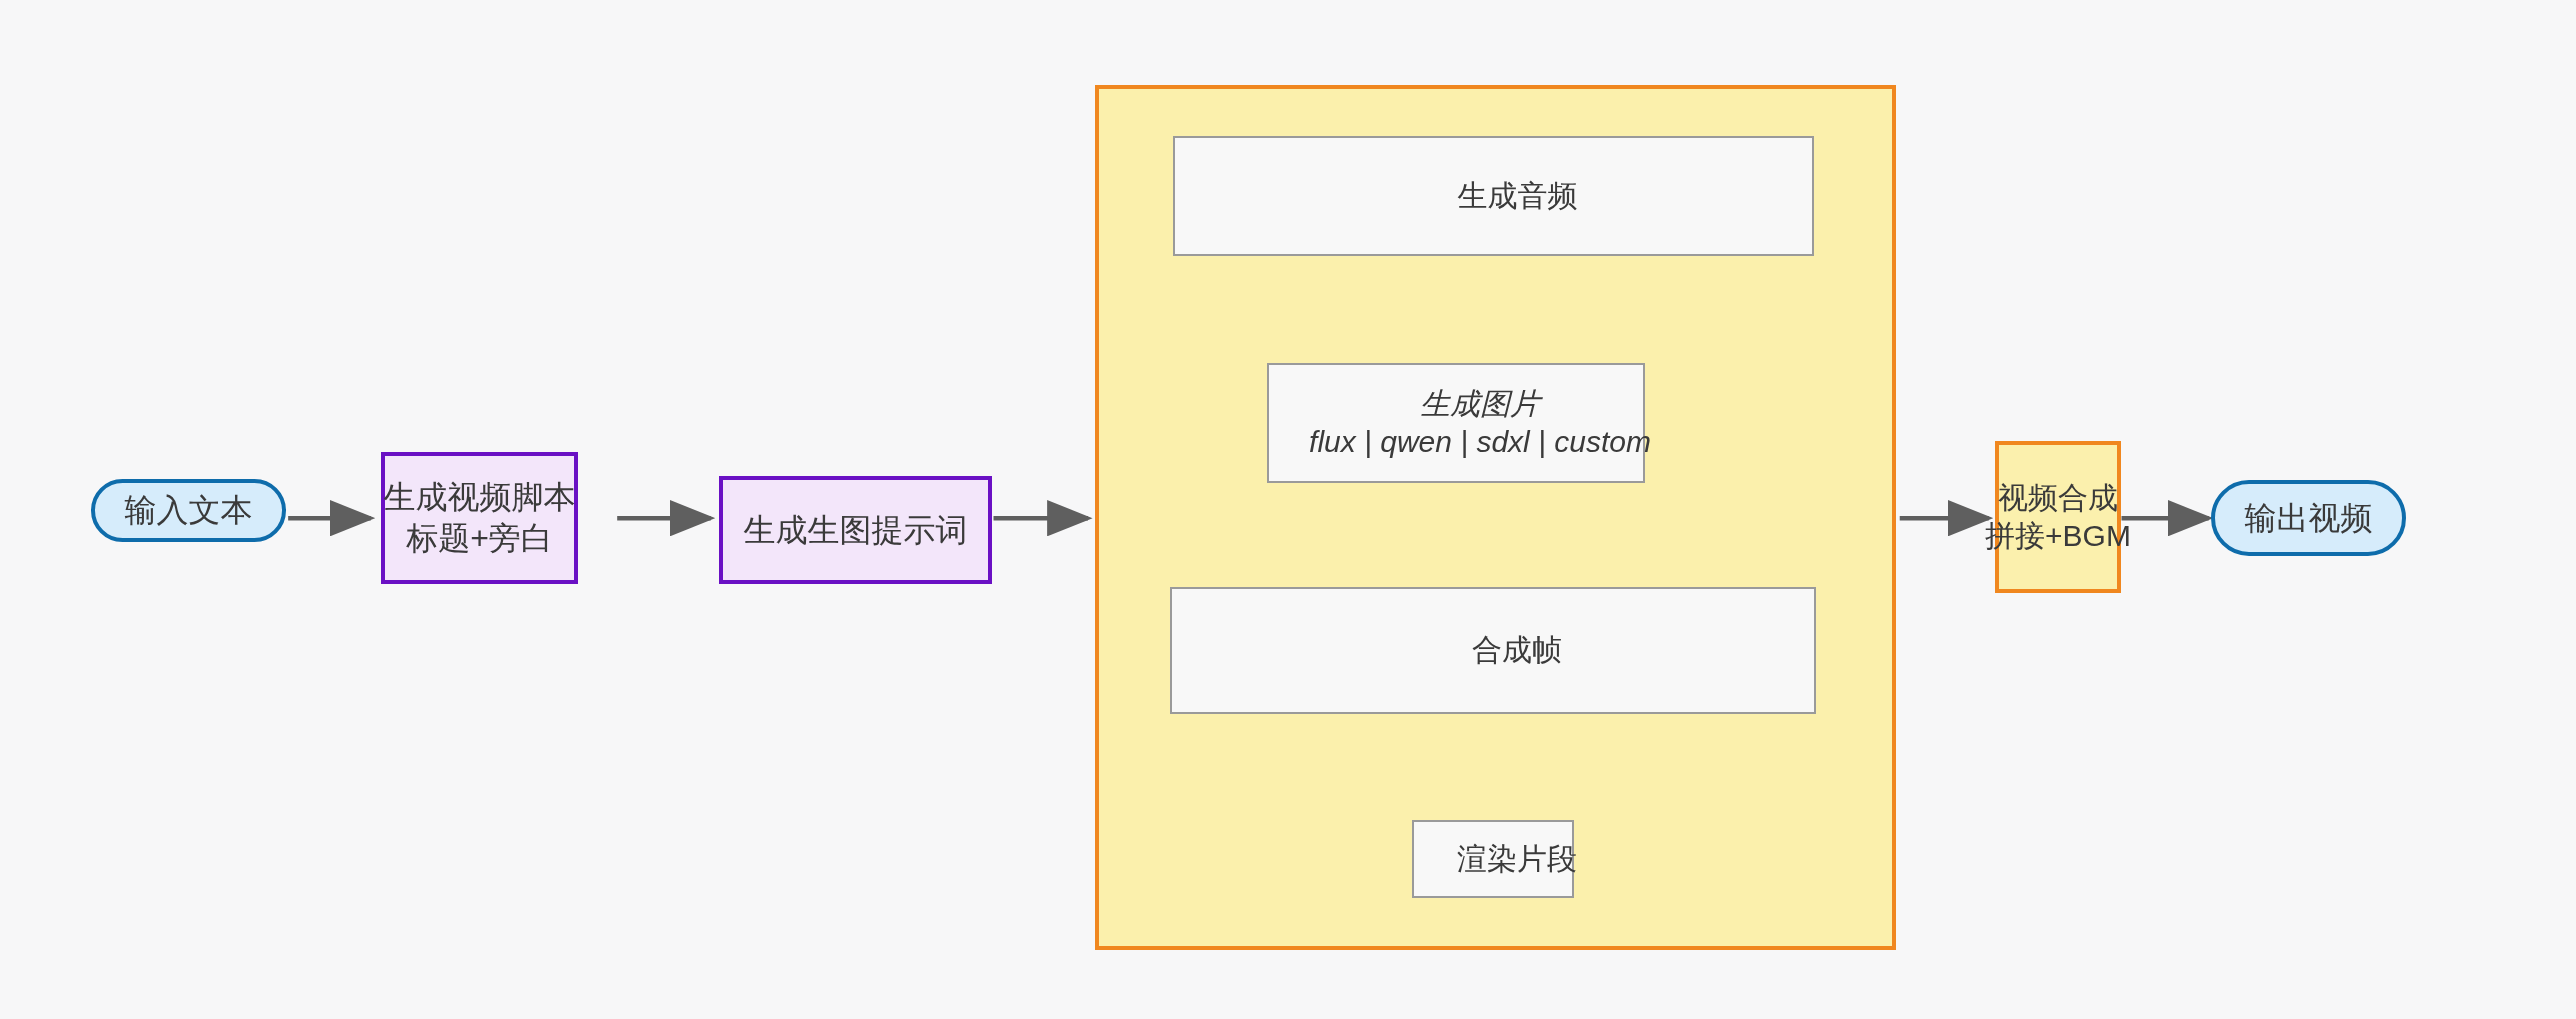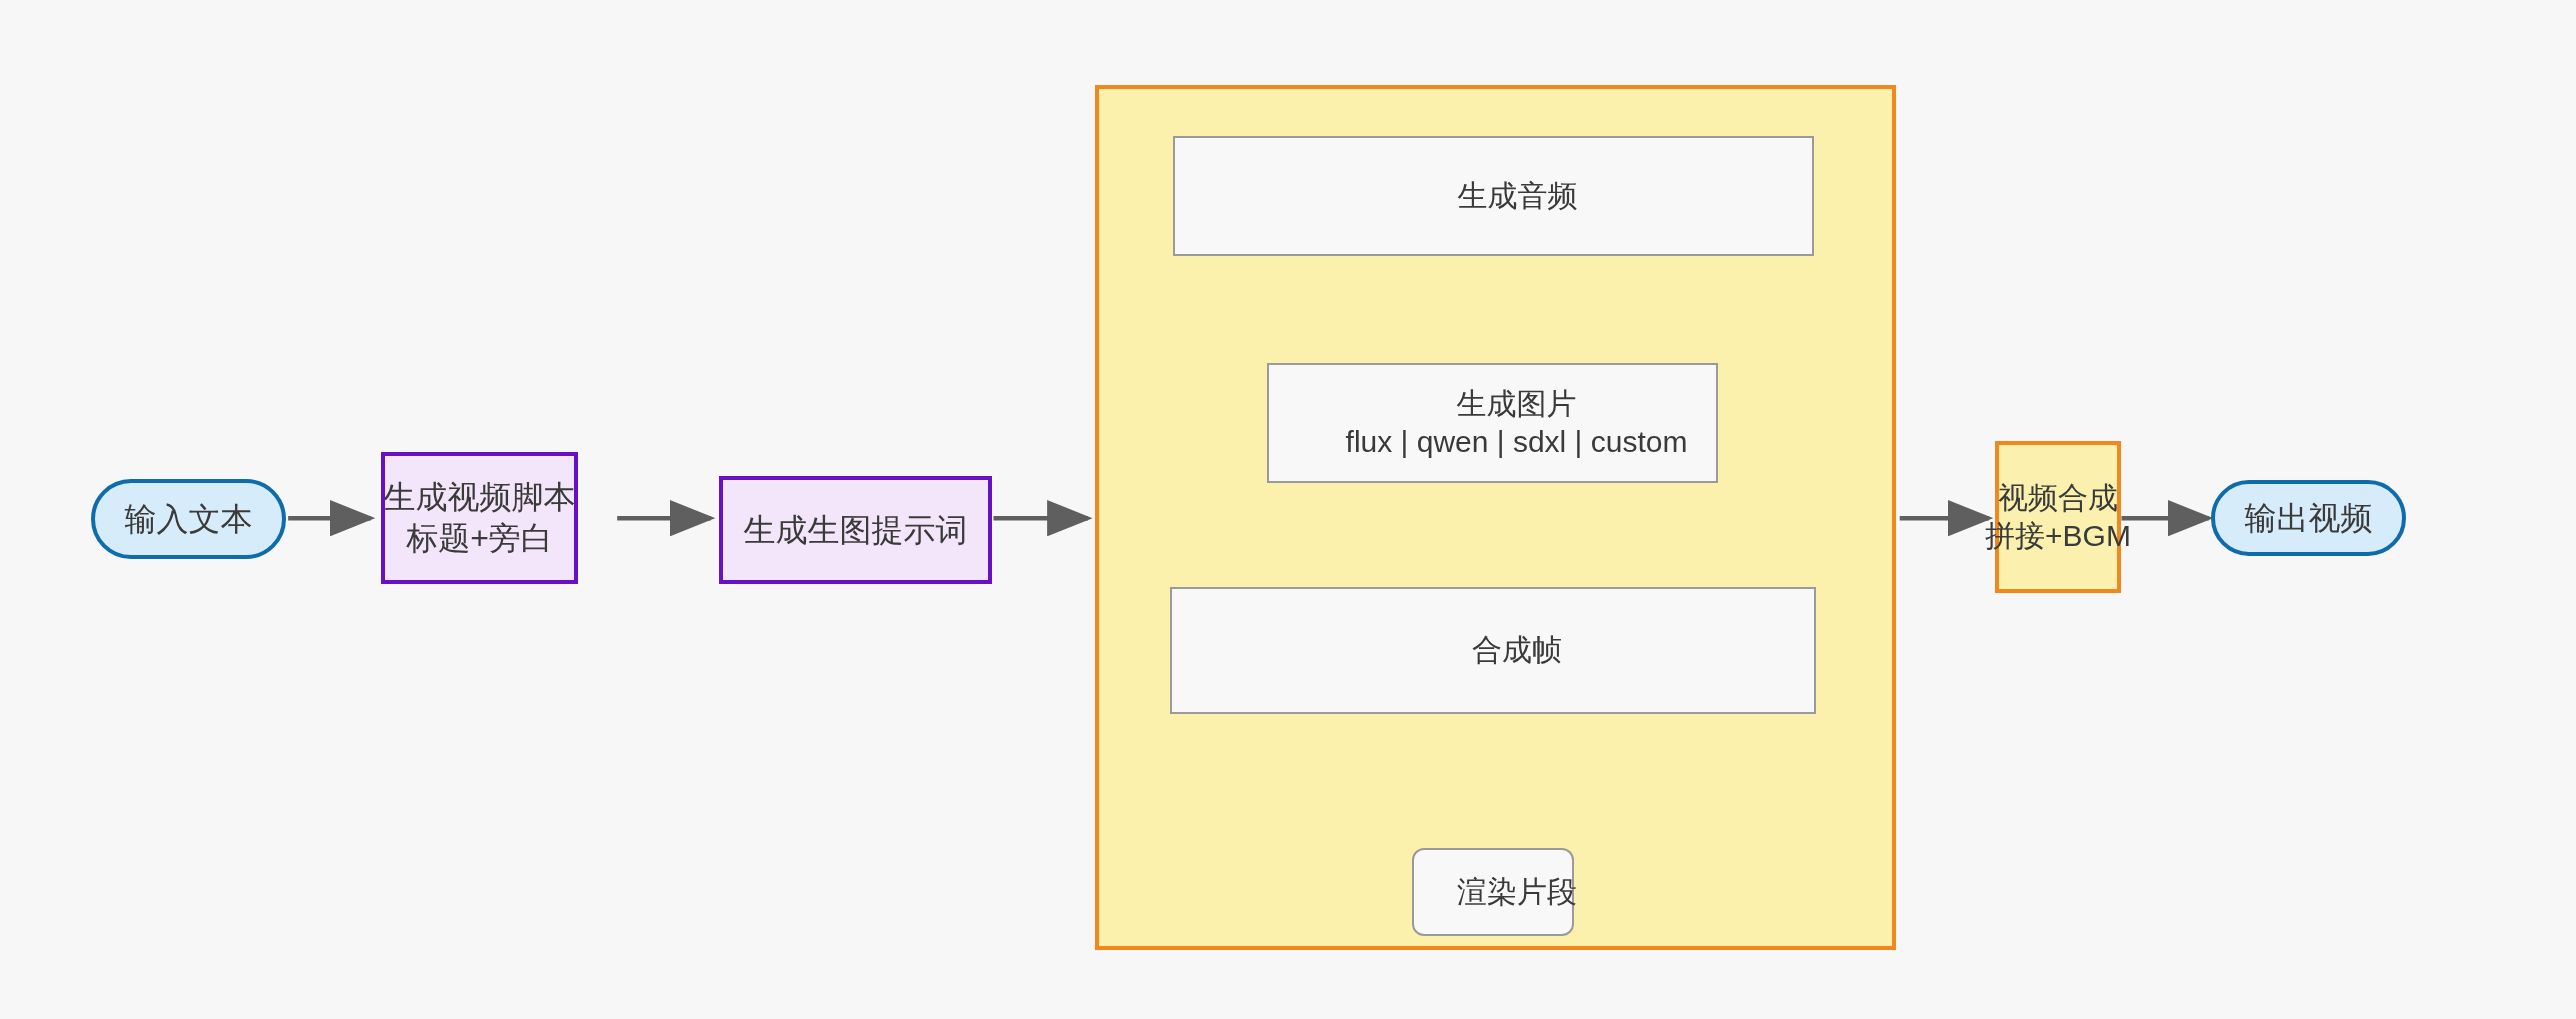--- a/index.html
+++ b/index.html
@@ -93,47 +93,47 @@
       <line x1="1642" y1="284" x2="1642" y2="392"></line>
       <line x1="1642" y1="533" x2="1642" y2="639"></line>
       <line x1="1642" y1="787" x2="1642" y2="895"></line>
       <line x1="2090" y1="570" x2="2188" y2="570"></line>
       <line x1="2334" y1="570" x2="2430" y2="570"></line>
     </g>
   </svg>
 
   <div class="subgraph" style="left:1095px; top:85px; width:801px; height:865px;"></div>
 
-  <div class="node stadium" style="left:91px; top:479px; width:195px; height:80px;">
+  <div class="node stadium" style="left:91px; top:479px; width:195px; height:63px;">
     <span class="line">输入文本</span>
   </div>
 
   <div class="node purple" style="left:381px; top:452px; width:197px; height:132px;">
     <span class="line">生成视频脚本</span>
     <span class="line">标题+旁白</span>
   </div>
 
   <div class="node purple" style="left:719px; top:476px; width:273px; height:108px;">
     <span class="line">生成生图提示词</span>
   </div>
 
   <div class="node plain" style="left:1173px; top:136px; width:641px; height:120px;">
     <span class="line">生成音频</span>
   </div>
 
-  <div class="node plain" style="left:1267px; top:363px; width:451px; height:120px;">
+  <div class="node plain" style="left:1267px; top:363px; width:378px; height:120px;font-style:italic;">
     <span class="line">生成图片</span>
     <span class="line">flux | qwen | sdxl | custom</span>
   </div>
 
   <div class="node plain" style="left:1170px; top:587px; width:646px; height:127px;">
     <span class="line">合成帧</span>
   </div>
 
-  <div class="node plain" style="left:1412px; top:848px; width:162px; height:88px;border-radius:12px;">
+  <div class="node plain" style="left:1412px; top:820px; width:162px; height:78px;">
     <span class="line">渲染片段</span>
   </div>
 
   <div class="node orange" style="left:1995px; top:441px; width:126px; height:152px;justify-content:center;">
     <span class="line">视频合成</span>
     <span class="line">拼接+BGM</span>
   </div>
 
   <div class="node stadium" style="left:2211px; top:480px; width:195px; height:76px;">
     <span class="line">输出视频</span>

